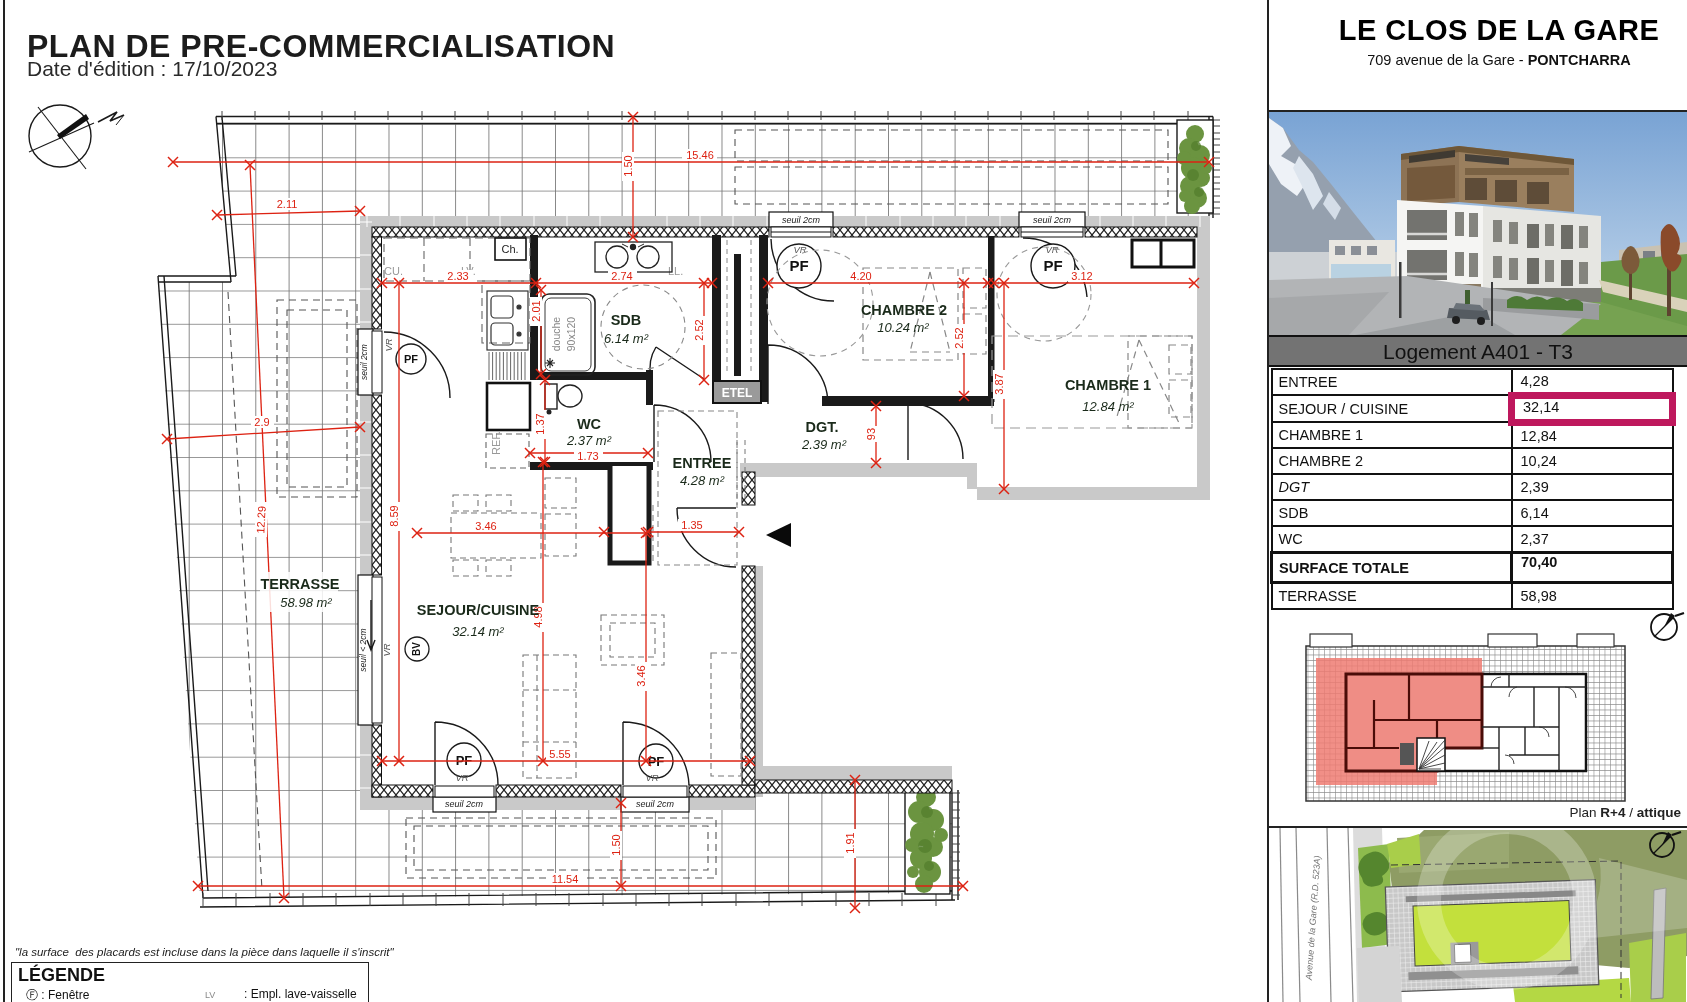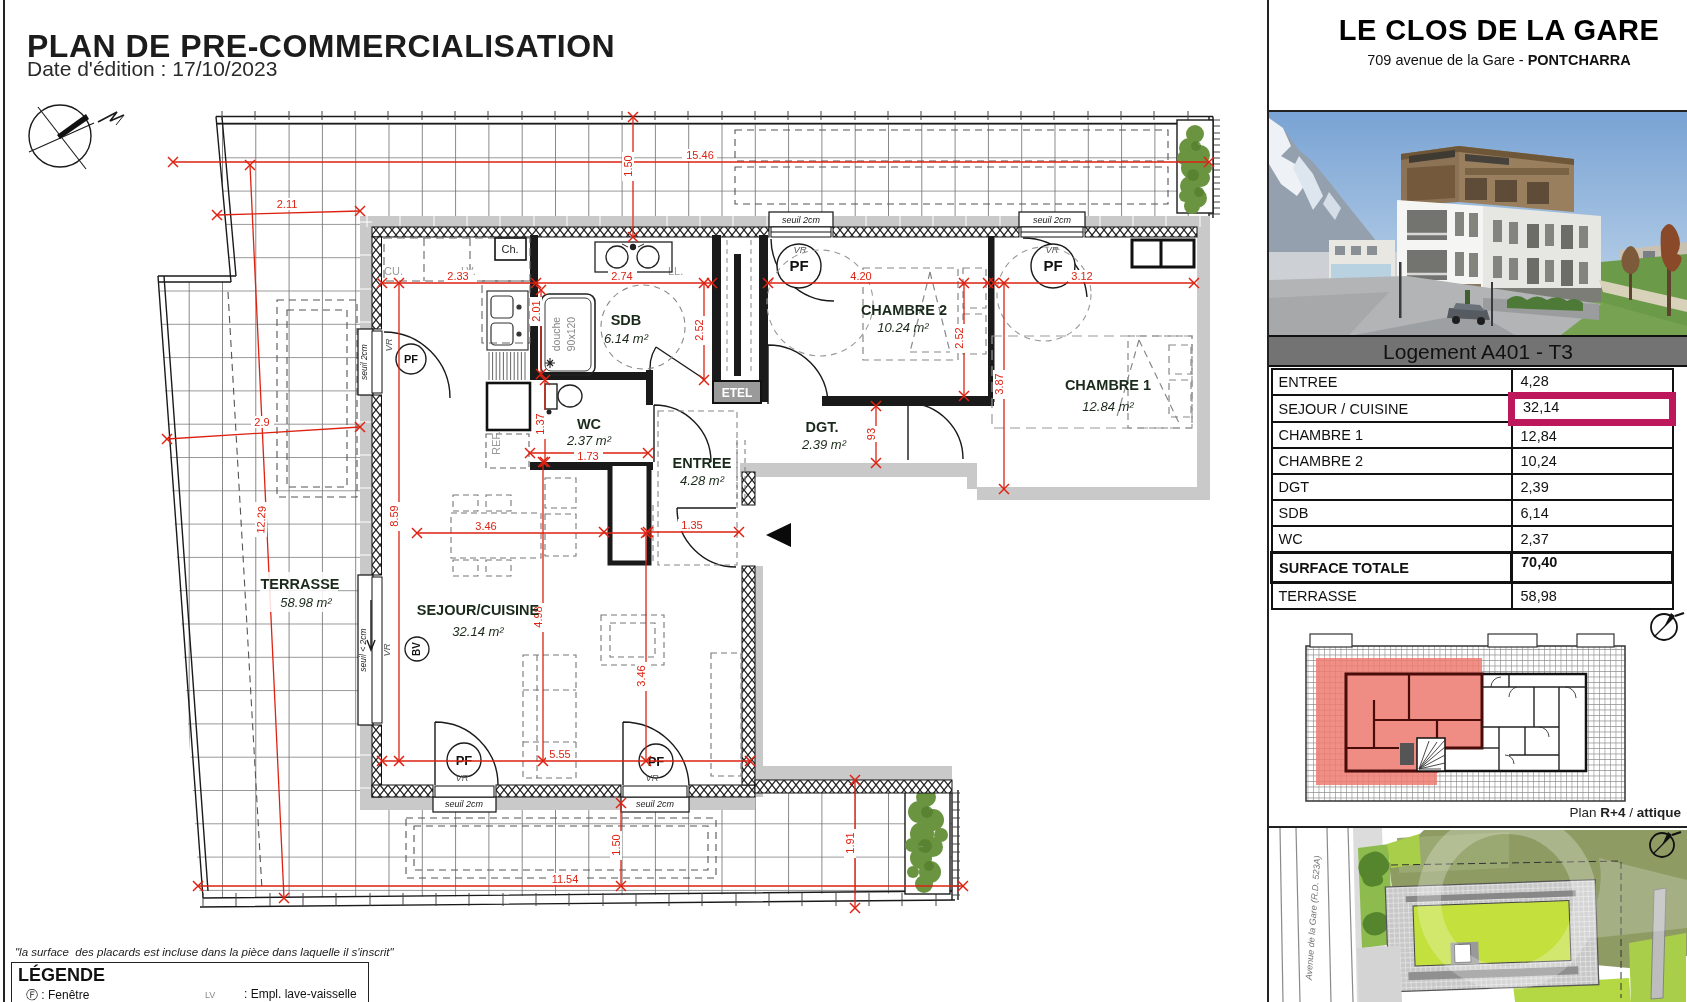--- a/index.html
+++ b/index.html
@@ -814,21 +814,21 @@
         </tr>
 <tr>
 <td style="border:2px solid #111;width:232px;height:24px;padding:0 0 0 6px;font-weight:normal;">CHAMBRE 1</td>
 <td style="border:2px solid #111;padding:0 0 0 8px;font-weight:normal;vertical-align:middle;">12,84</td>
         </tr>
 <tr>
 <td style="border:2px solid #111;width:232px;height:24px;padding:0 0 0 6px;font-weight:normal;">CHAMBRE 2</td>
 <td style="border:2px solid #111;padding:0 0 0 8px;font-weight:normal;vertical-align:middle;">10,24</td>
         </tr>
 <tr>
-<td style="border:2px solid #111;width:232px;height:24px;padding:0 0 0 6px;font-weight:normal;">DGT</td>
+<td style="border:2px solid #111;width:232px;height:24px;padding:0 0 0 6px;font-weight:normal;font-style:italic;">DGT</td>
 <td style="border:2px solid #111;padding:0 0 0 8px;font-weight:normal;vertical-align:middle;">2,39</td>
         </tr>
 <tr>
 <td style="border:2px solid #111;width:232px;height:24px;padding:0 0 0 6px;font-weight:normal;">SDB</td>
 <td style="border:2px solid #111;padding:0 0 0 8px;font-weight:normal;vertical-align:middle;">6,14</td>
         </tr>
 <tr>
 <td style="border:2px solid #111;width:232px;height:24px;padding:0 0 0 6px;font-weight:normal;">WC</td>
 <td style="border:2px solid #111;padding:0 12px 0 8px;font-weight:normal;vertical-align:middle;">2,37</td>
         </tr>

